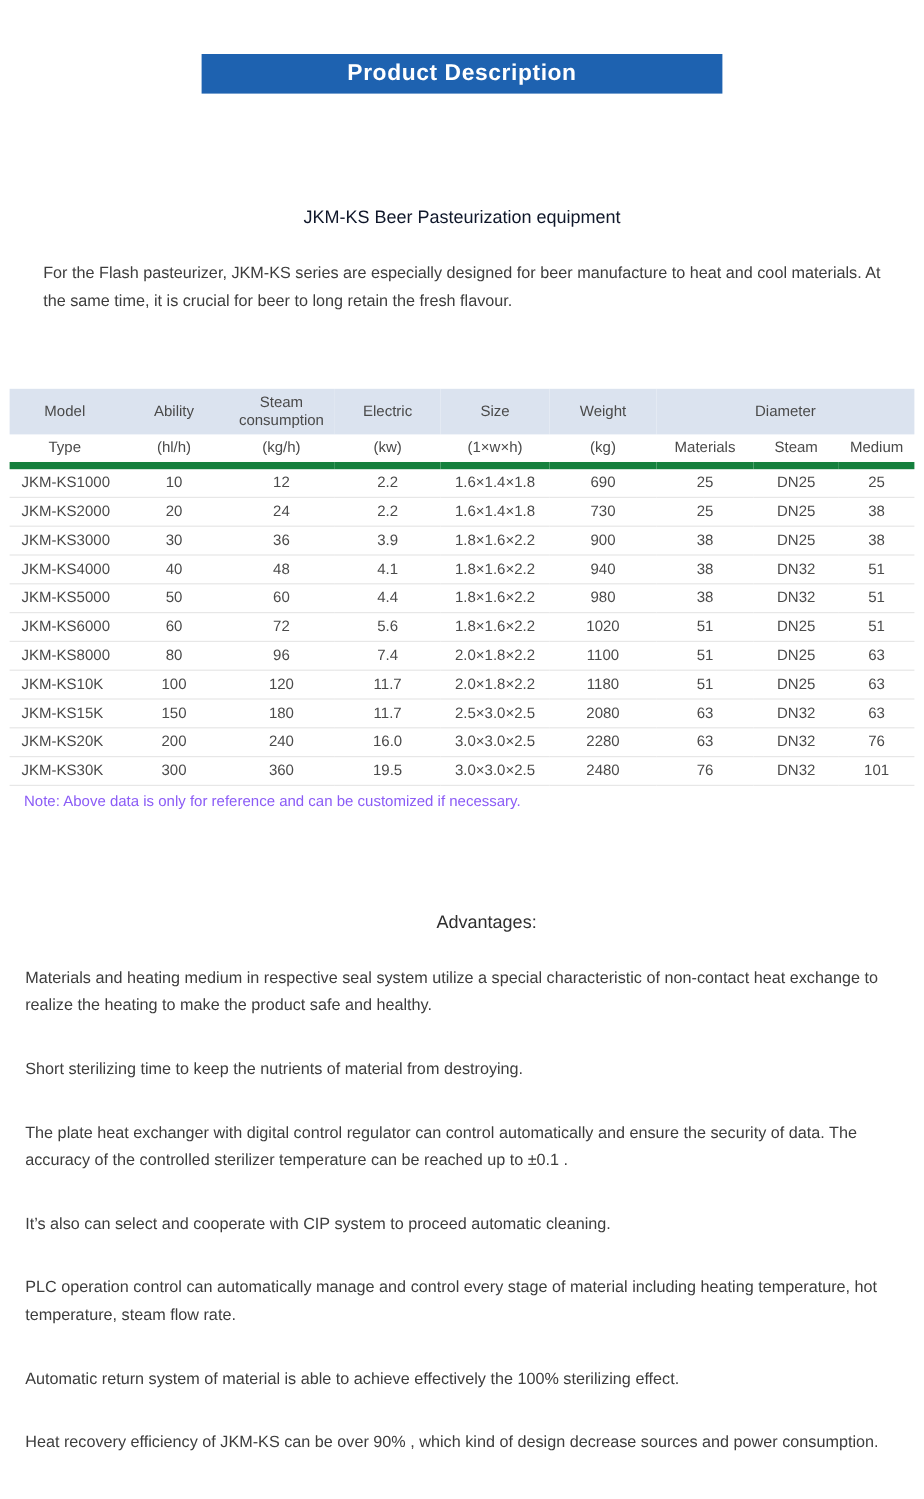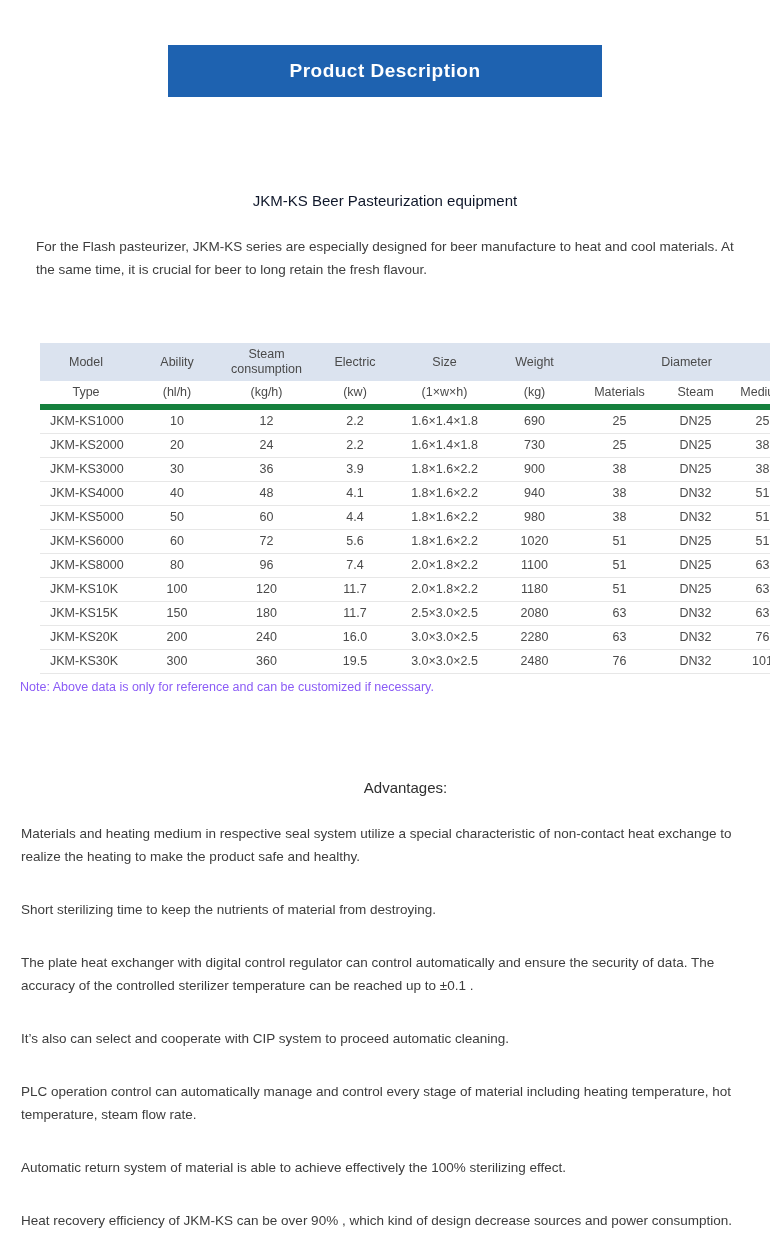--- a/index.html
+++ b/index.html
@@ -10,21 +10,21 @@
     position: relative;
     font-family: "Liberation Sans", "DejaVu Sans", sans-serif;
     color: #3d3d3d;
     overflow: hidden;
   }
   .page { width: 770px; height: 1249px; position: relative; }
 
   
   .banner {
     width: 434px;
-    height: 52px;
+    height: 33px;
     margin: 45px auto 0 auto;
     background: #1e62b0;
     display: flex;
     align-items: center;
     justify-content: center;
   }
   .banner-title {
     color: #ffffff;
     font-size: 19px;
     font-weight: 700;
@@ -46,21 +46,20 @@
     padding: 0 36px;
     font-size: 13.5px;
     line-height: 23px;
     color: #3d3d3d;
   }
 
   
   .spec-table-wrap {
     margin-top: 62px;
     padding: 0 8px;
-    margin-left: 32px;
   }
   table.spec-table {
     width: 100%;
     border-collapse: collapse;
     table-layout: fixed;
     font-size: 12.5px;
     color: #4a4a4a;
   }
   table.spec-table th, table.spec-table td {
     font-weight: 400;

